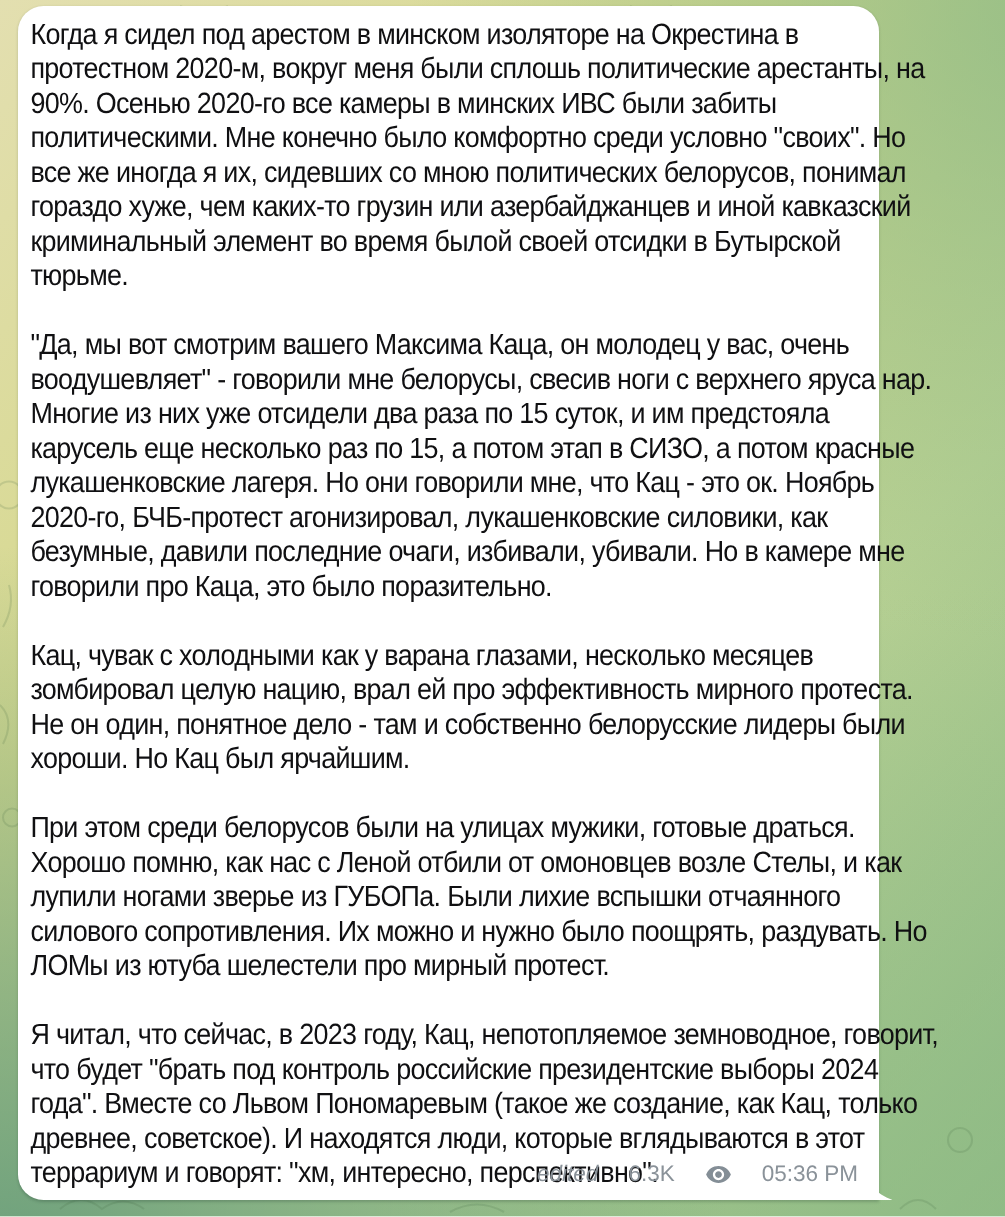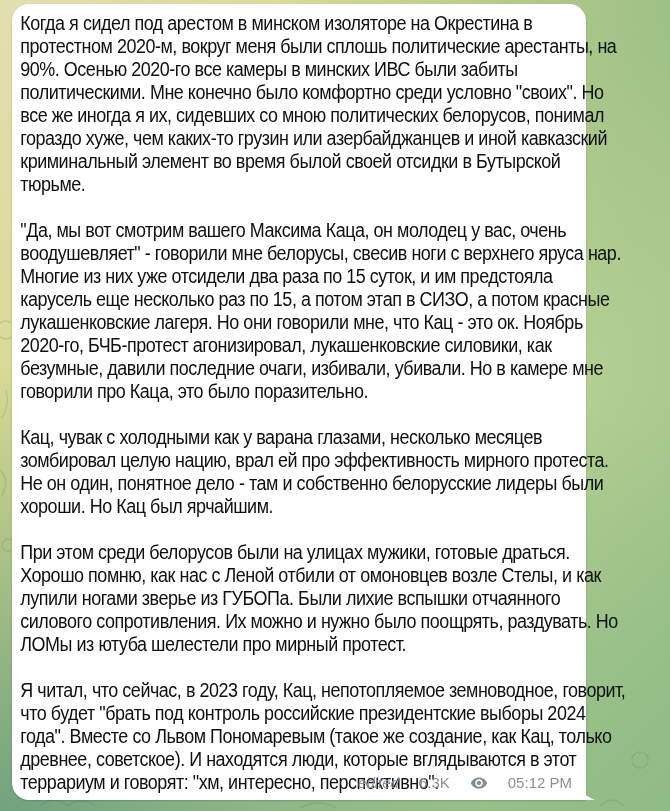--- a/index.html
+++ b/index.html
@@ -127,15 +127,15 @@
   </div>
 
   <div class="msg-footer">
     <span class="edited">edited</span>
     <span>6.3K</span>
     <span class="eye-icon">
       <svg width="18" height="14" viewBox="0 0 24 16" xmlns="http://www.w3.org/2000/svg">
         <path d="M12 0.5C7 0.5 2.73 3.61 1 8c1.73 4.39 6 7.5 11 7.5s9.27-3.11 11-7.5C21.27 3.61 17 0.5 12 0.5zM12 13c-2.76 0-5-2.24-5-5s2.24-5 5-5 5 2.24 5 5-2.24 5-5 5zm0-8c-1.66 0-3 1.34-3 3s1.34 3 3 3 3-1.34 3-3-1.34-3-3-3z"></path>
       </svg>
     </span>
-    <span>05:12 PM</span>
+    <span>05:36 PM</span>
   </div>
 </div>
 
 </body></html>

